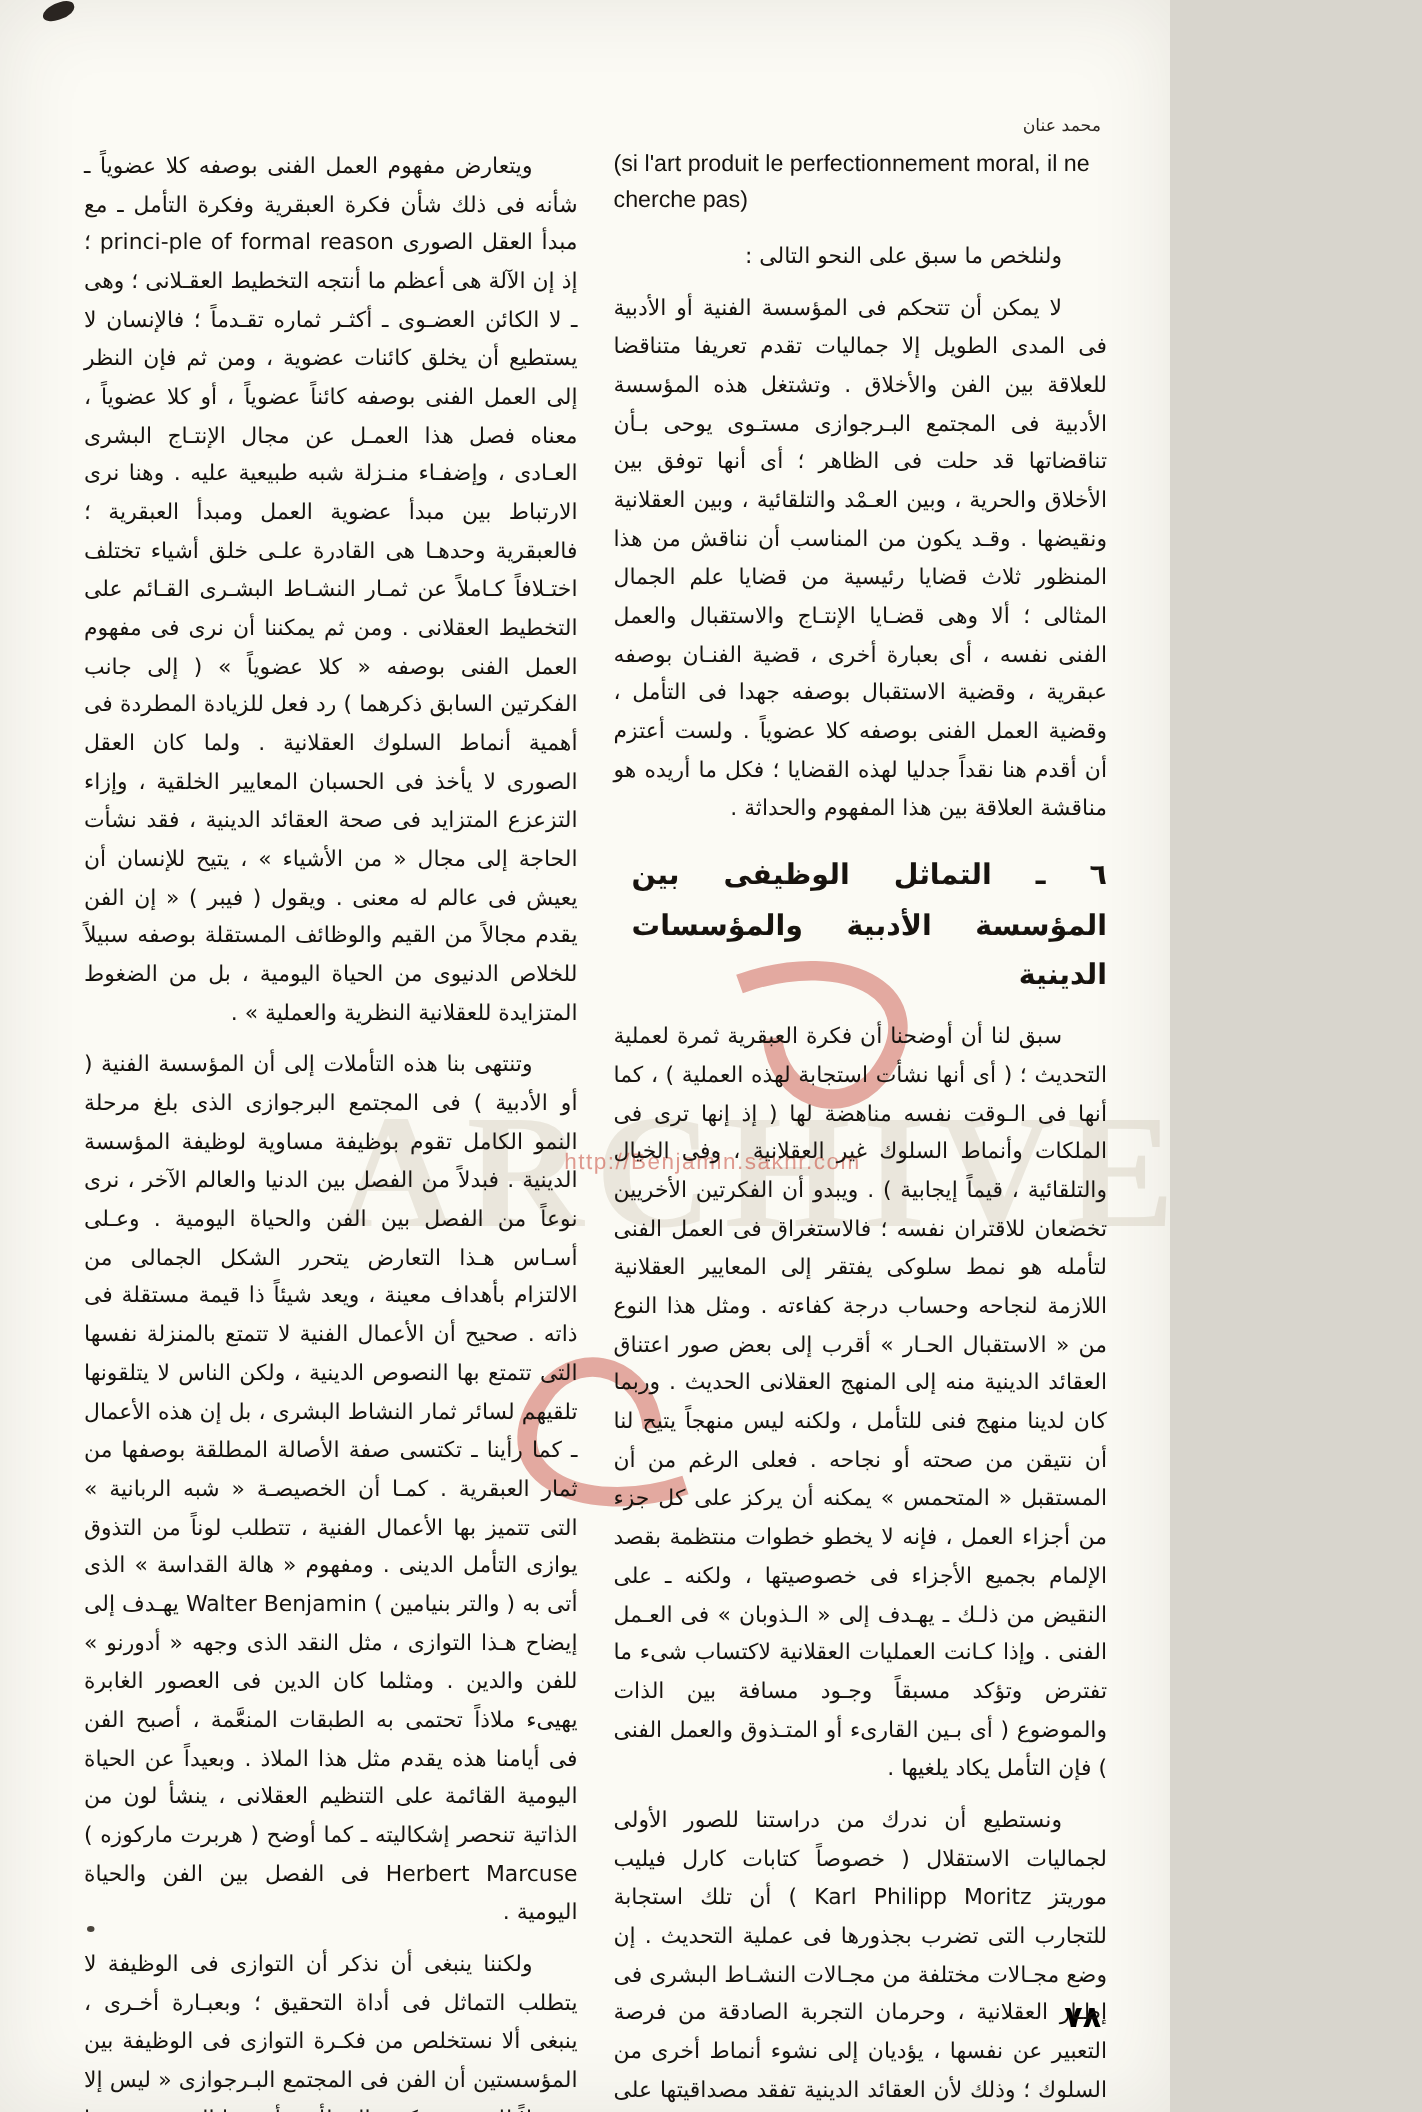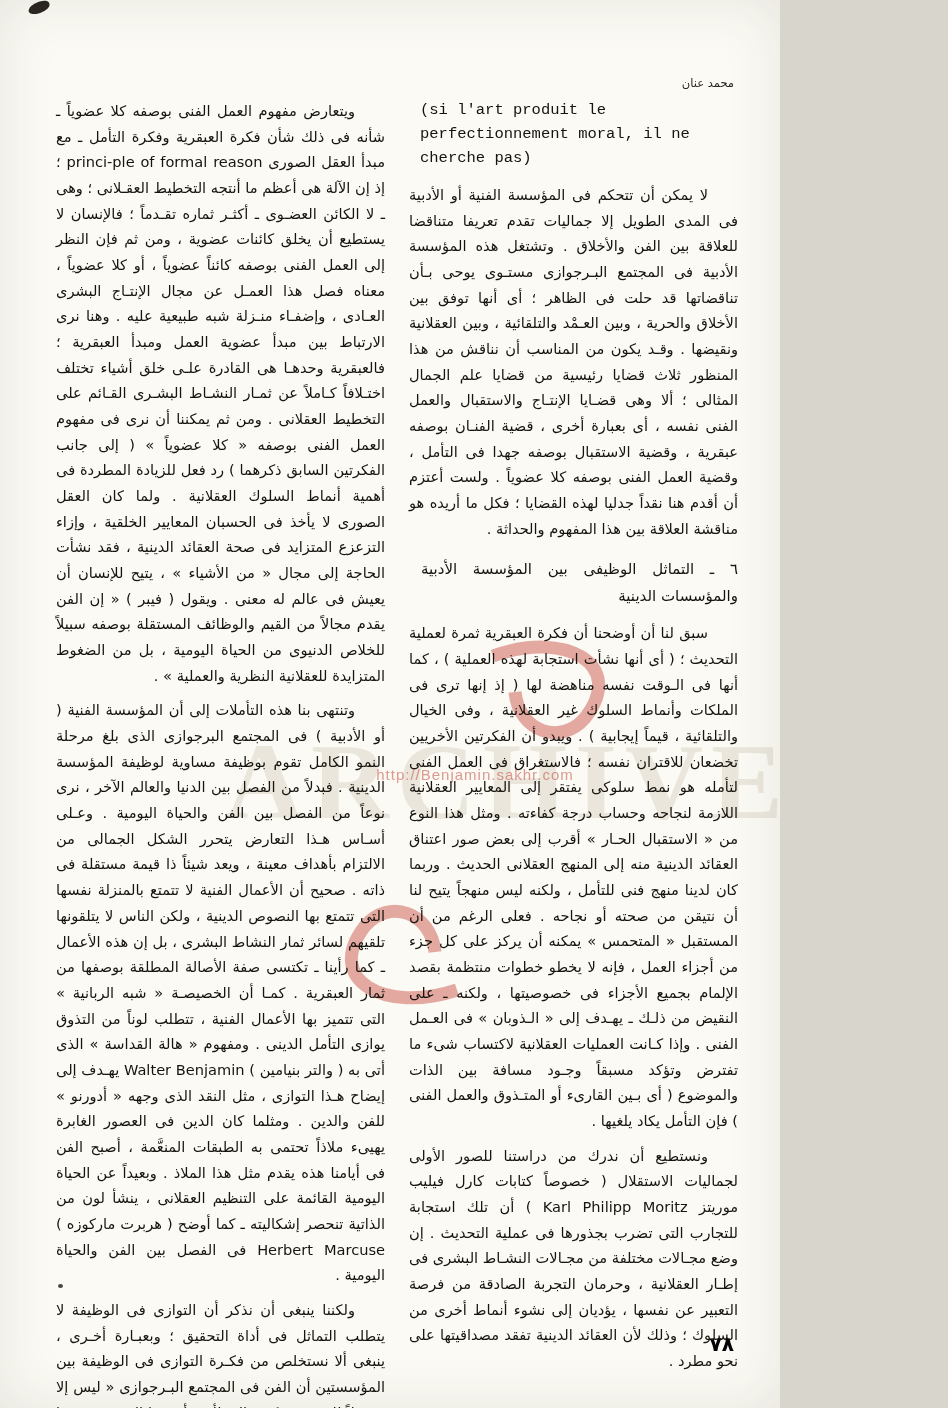--- a/index.html
+++ b/index.html
@@ -40,31 +40,30 @@
     line-height: 1.76;
   }
   .col p {
     margin-bottom: 9px;
     text-indent: 30px;
   }
   p.french-quote {
     direction: ltr;
     text-align: left;
     text-indent: 0;
-    font-family: Liberation Mono, monospace;
+    font-family: Liberation Sans, sans-serif;
     font-size: 15.5px;
     line-height: 1.55;
     margin-bottom: 12px;
-    margin-left: 11px;
   }
   p.summary-line { text-indent: 30px; }
   p.section-heading {
-    font-weight: normal;
+    font-weight: bold;
     text-indent: 0;
-    font-size: 15px;
+    font-size: 19px;
     margin: 15px 0 11px 12px;
   }
   .page-number {
     position: absolute;
     bottom: 52px;
     right: 46px;
     font-size: 20px;
     font-weight: bold;
     color: #000000;
   }
@@ -135,20 +134,21 @@
       <path d="M 232 362 C 160 386, 98 352, 140 298 C 164 270, 206 284, 210 324" stroke="#c0392b" stroke-width="13" fill="none" opacity="0.42"></path>
     </svg>
     <div class="big-text">ARCHIVE</div>
     <div class="url-text">http://Benjamin.sakhr.com</div>
   </div>
 
   <div class="columns">
 
     <div class="col">
       <p class="french-quote">(si l'art produit le perfectionnement moral, il ne cherche pas)</p>
+      <p class="summary-line">ولنلخص ما سبق على النحو التالى :</p>
       <p>لا يمكن أن تتحكم فى المؤسسة الفنية أو الأدبية فى المدى الطويل إلا جماليات تقدم تعريفا متناقضا للعلاقة بين الفن والأخلاق . وتشتغل هذه المؤسسة الأدبية فى المجتمع البـرجوازى مستـوى يوحى بـأن تناقضاتها قد حلت فى الظاهر ؛ أى أنها توفق بين الأخلاق والحرية ، وبين العـمْد والتلقائية ، وبين العقلانية ونقيضها . وقـد يكون من المناسب أن نناقش من هذا المنظور ثلاث قضايا رئيسية من قضايا علم الجمال المثالى ؛ ألا وهى قضـايا الإنتـاج والاستقبال والعمل الفنى نفسه ، أى بعبارة أخرى ، قضية الفنـان بوصفه عبقرية ، وقضية الاستقبال بوصفه جهدا فى التأمل ، وقضية العمل الفنى بوصفه كلا عضوياً . ولست أعتزم أن أقدم هنا نقداً جدليا لهذه القضايا ؛ فكل ما أريده هو مناقشة العلاقة بين هذا المفهوم والحداثة .</p>
       <p class="section-heading">٦ ـ  التماثل الوظيفى بين المؤسسة الأدبية والمؤسسات الدينية</p>
       <p>سبق لنا أن أوضحنا أن فكرة العبقرية ثمرة لعملية التحديث ؛ ( أى أنها نشأت استجابة لهذه العملية ) ، كما أنها فى الـوقت نفسه مناهضة لها ( إذ إنها ترى فى الملكات وأنماط السلوك غير العقلانية ، وفى الخيال والتلقائية ، قيماً إيجابية ) . ويبدو أن الفكرتين الأخريين تخضعان للاقتران نفسه ؛ فالاستغراق فى العمل الفنى لتأمله هو نمط سلوكى يفتقر إلى المعايير العقلانية اللازمة لنجاحه وحساب درجة كفاءته . ومثل هذا النوع من « الاستقبال الحـار » أقرب إلى بعض صور اعتناق العقائد الدينية منه إلى المنهج العقلانى الحديث . وربما كان لدينا منهج فنى للتأمل ، ولكنه ليس منهجاً يتيح لنا أن نتيقن من صحته أو نجاحه . فعلى الرغم من أن المستقبل « المتحمس » يمكنه أن يركز على كل جزء من أجزاء العمل ، فإنه لا يخطو خطوات منتظمة بقصد الإلمام بجميع الأجزاء فى خصوصيتها ، ولكنه ـ على النقيض من ذلـك ـ يهـدف إلى « الـذوبان » فى العـمل الفنى . وإذا كـانت العمليات العقلانية لاكتساب شىء ما تفترض وتؤكد مسبقاً وجـود مسافة بين الذات والموضوع ( أى بـين القارىء أو المتـذوق والعمل الفنى ) فإن التأمل يكاد يلغيها .</p>
       <p>ونستطيع أن ندرك من دراستنا للصور الأولى لجماليات الاستقلال ( خصوصاً كتابات كارل فيليب موريتز Karl Philipp Moritz ) أن تلك استجابة للتجارب التى تضرب بجذورها فى عملية التحديث . إن وضع مجـالات مختلفة من مجـالات النشـاط البشرى فى إطـار العقلانية ، وحرمان التجربة الصادقة من فرصة التعبير عن نفسها ، يؤديان إلى نشوء أنماط أخرى من السلوك ؛ وذلك لأن العقائد الدينية تفقد مصداقيتها على نحو مطرد .</p>
     </div>
 
     <div class="col">
       <p>ويتعارض مفهوم العمل الفنى بوصفه كلا عضوياً ـ شأنه فى ذلك شأن فكرة العبقرية وفكرة التأمل ـ مع مبدأ العقل الصورى princi-ple of formal reason ؛ إذ إن الآلة هى أعظم ما أنتجه التخطيط العقـلانى ؛ وهى ـ لا الكائن العضـوى ـ أكثـر ثماره تقـدماً ؛ فالإنسان لا يستطيع أن يخلق كائنات عضوية ، ومن ثم فإن النظر إلى العمل الفنى بوصفه كائناً عضوياً ، أو كلا عضوياً ، معناه فصل هذا العمـل عن مجال الإنتـاج البشرى العـادى ، وإضفـاء منـزلة شبه طبيعية عليه . وهنا نرى الارتباط بين مبدأ عضوية العمل ومبدأ العبقرية ؛ فالعبقرية وحدهـا هى القادرة علـى خلق أشياء تختلف اختـلافاً كـاملاً عن ثمـار النشـاط البشـرى القـائم على التخطيط العقلانى . ومن ثم يمكننا أن نرى فى مفهوم العمل الفنى بوصفه « كلا عضوياً » ( إلى جانب الفكرتين السابق ذكرهما ) رد فعل للزيادة المطردة فى أهمية أنماط السلوك العقلانية . ولما كان العقل الصورى لا يأخذ فى الحسبان المعايير الخلقية ، وإزاء التزعزع المتزايد فى صحة العقائد الدينية ، فقد نشأت الحاجة إلى مجال « من الأشياء » ، يتيح للإنسان أن يعيش فى عالم له معنى . ويقول ( فيبر ) « إن الفن يقدم مجالاً من القيم والوظائف المستقلة بوصفه سبيلاً للخلاص الدنيوى من الحياة اليومية ، بل من الضغوط المتزايدة للعقلانية النظرية والعملية » .</p>
       <p>وتنتهى بنا هذه التأملات إلى أن المؤسسة الفنية ( أو الأدبية ) فى المجتمع البرجوازى الذى بلغ مرحلة النمو الكامل تقوم بوظيفة مساوية لوظيفة المؤسسة الدينية . فبدلاً من الفصل بين الدنيا والعالم الآخر ، نرى نوعاً من الفصل بين الفن والحياة اليومية . وعـلى أسـاس هـذا التعارض يتحرر الشكل الجمالى من الالتزام بأهداف معينة ، ويعد شيئاً ذا قيمة مستقلة فى ذاته . صحيح أن الأعمال الفنية لا تتمتع بالمنزلة نفسها التى تتمتع بها النصوص الدينية ، ولكن الناس لا يتلقونها تلقيهم لسائر ثمار النشاط البشرى ، بل إن هذه الأعمال ـ كما رأينا ـ تكتسى صفة الأصالة المطلقة بوصفها من ثمار العبقرية . كمـا أن الخصيصـة « شبه الربانية » التى تتميز بها الأعمال الفنية ، تتطلب لوناً من التذوق يوازى التأمل الدينى . ومفهوم « هالة القداسة » الذى أتى به ( والتر بنيامين ) Walter Benjamin يهـدف إلى إيضاح هـذا التوازى ، مثل النقد الذى وجهه « أدورنو » للفن والدين . ومثلما كان الدين فى العصور الغابرة يهيىء ملاذاً تحتمى به الطبقات المنعَّمة ، أصبح الفن فى أيامنا هذه يقدم مثل هذا الملاذ . وبعيداً عن الحياة اليومية القائمة على التنظيم العقلانى ، ينشأ لون من الذاتية تنحصر إشكاليته ـ كما أوضح ( هربرت ماركوزه ) Herbert Marcuse فى الفصل بين الفن والحياة اليومية .</p>
       <p>ولكننا ينبغى أن نذكر أن التوازى فى الوظيفة لا يتطلب التماثل فى أداة التحقيق ؛ وبعبـارة أخـرى ، ينبغى ألا نستخلص من فكـرة التوازى فى الوظيفة بين المؤسستين أن الفن فى المجتمع البـرجوازى « ليس إلا » بديلاً للدين . ومكمن الخطأ هو أن هذا التصور يقتضينا أن نتصور أن المؤسسة تتحكم تحكماً كاملاً فى الأعمال الفنية ـ وليس هذا صحيحاً ؛ فالفن فى المجتمع البرجوازى يقـوم على التـوتر بـين المؤسسة وكل عمل فنى على حدة .</p>

